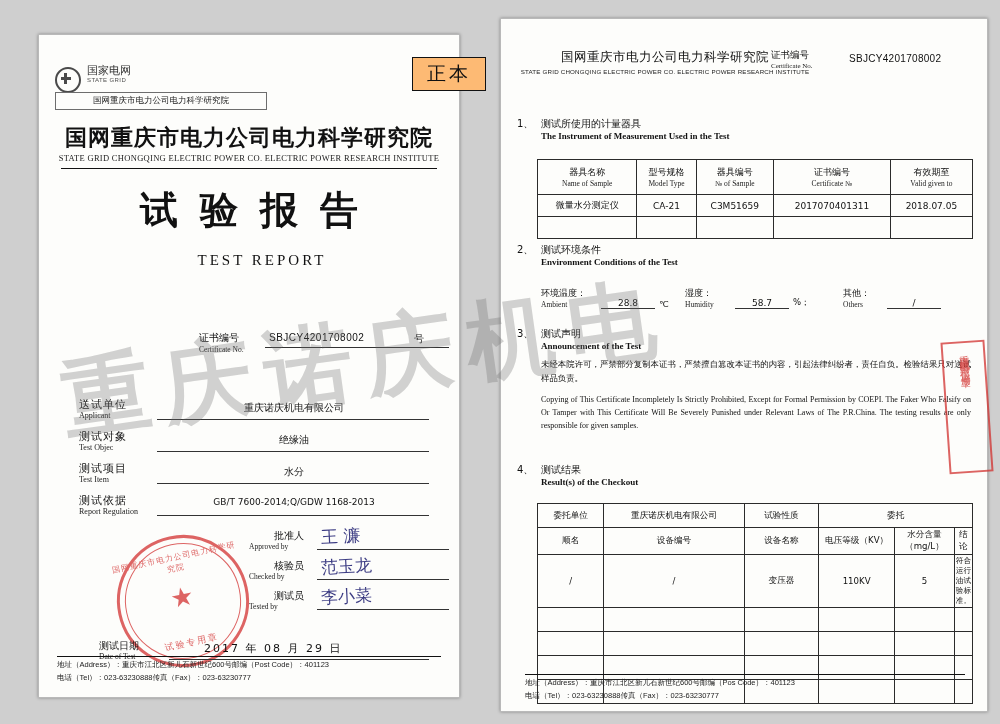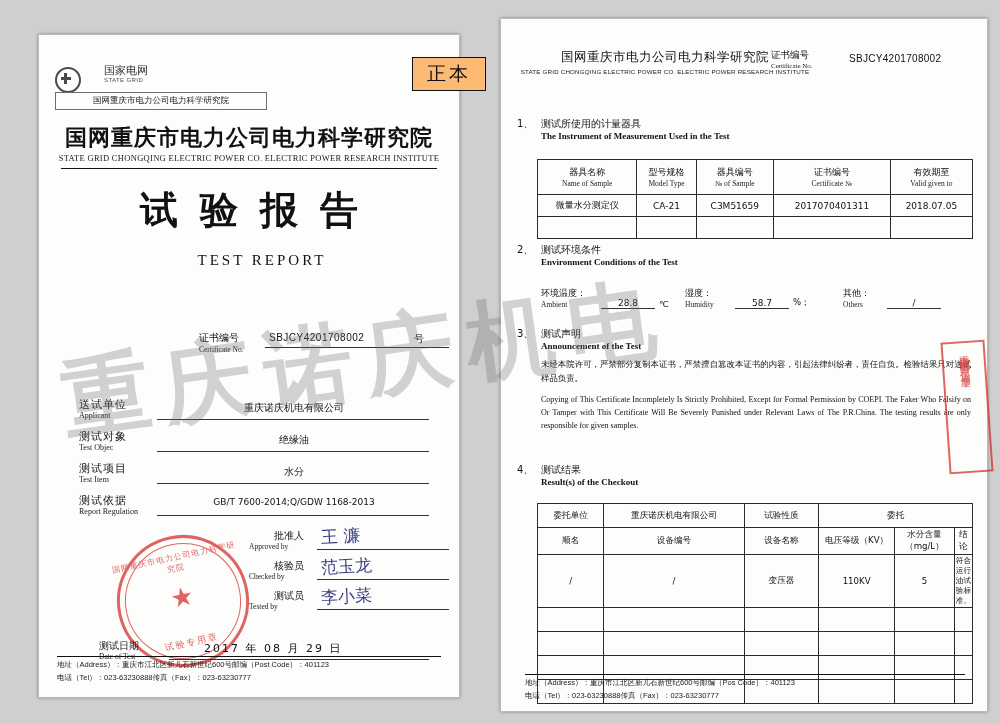--- a/index.html
+++ b/index.html
@@ -24,21 +24,21 @@
     position:absolute;left:373px;top:22px;
     width:72px;height:32px;
     border:1.5px solid #111;
     display:flex;align-items:center;justify-content:center;
     font-size:19px;letter-spacing:3px;color:#111;
     background:#fdba74;
     font-family:"DejaVu Sans", sans-serif;
     z-index:5;
   }
   .sg-logo{
-    position:absolute;left:16px;top:30px;display:flex;align-items:flex-start;gap:23px;
+    position:absolute;left:16px;top:30px;display:flex;align-items:flex-start;gap:6px;
   }
   .sg-mark{
     width:22px;height:22px;border:2px solid #4a4a4a;border-radius:50%;
     position:relative;flex:none;margin-top:2px;
   }
   .sg-mark:before{
     content:"";position:absolute;left:4px;top:8px;width:10px;height:3px;background:#4a4a4a;
   }
   .sg-mark:after{
     content:"";position:absolute;left:7px;top:4px;width:3px;height:11px;background:#4a4a4a;

